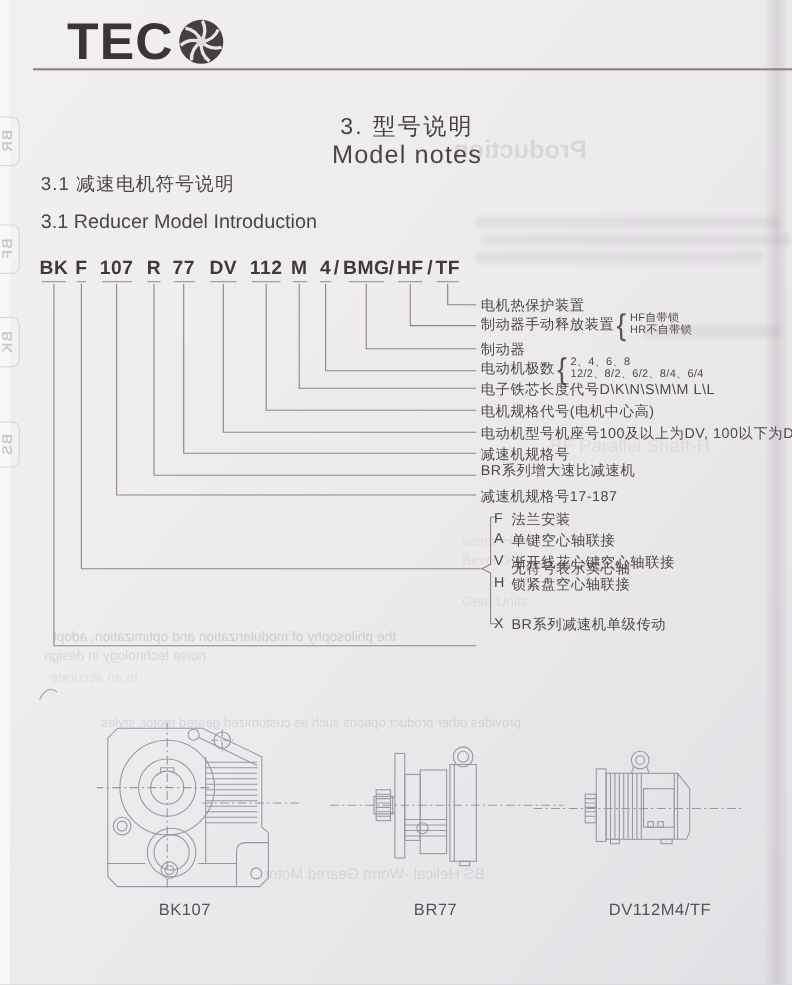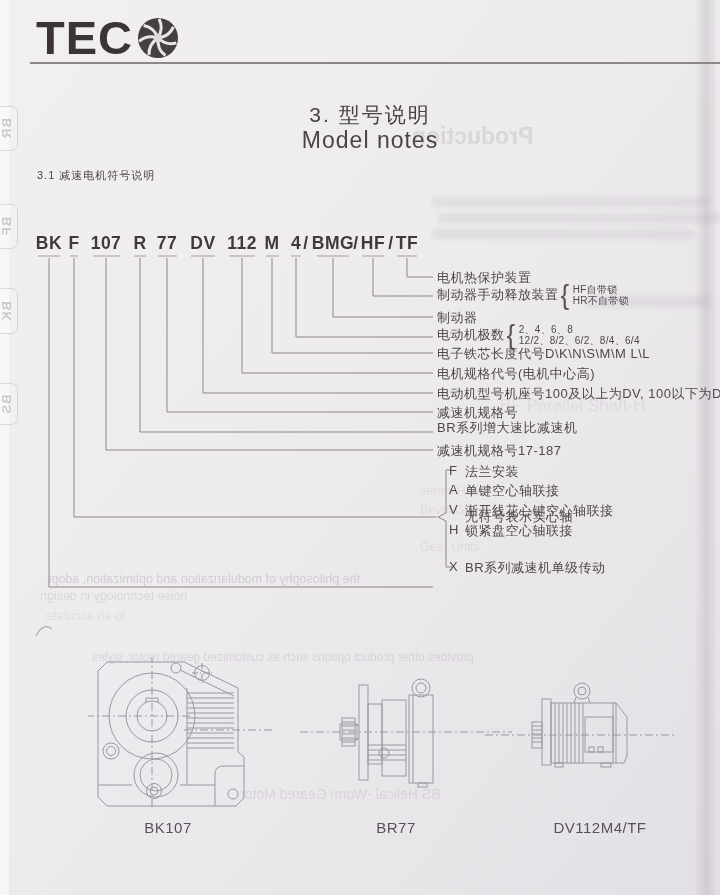--- a/index.html
+++ b/index.html
@@ -5,29 +5,29 @@
   html,body{margin:0;padding:0;background:#d9d6da;}
   .page{
     position:relative;width:720px;height:895px;overflow:hidden;
     background:linear-gradient(128deg,#f1eff2 0%,#edebee 45%,#e8e5e9 78%,#e3e0e5 100%);
     font-family:"Liberation Sans","DejaVu Sans",sans-serif;color:#4e484c;
   }
   .left-edge{position:absolute;left:0;top:0;width:9px;height:895px;background:#f8f7f8;}
   .scan-strip{position:absolute;top:0;width:22px;height:895px;left:694px;
     background:linear-gradient(90deg,rgba(120,110,120,0) 0%,rgba(120,110,120,.18) 55%,rgba(120,110,120,.04) 100%);}
   .logo{position:absolute;left:36px;top:14px;display:flex;align-items:center;}
-  .logo-text{font-size:47px;font-weight:bold;letter-spacing:1px;color:#3b3336;line-height:1;}
+  .logo-text{font-size:47px;font-weight:bold;letter-spacing:1px;color:#3b3336;line-height:1;margin-left:25px;}
   .logo-swirl{margin-left:2px;}
   .rule{position:absolute;left:30px;top:62px;width:690px;height:2px;background:#8d8589;}
   .side-tab{position:absolute;left:-5px;width:21px;border:1px solid #ccc7cd;border-radius:7px;
     background:rgba(255,255,255,.3);opacity:.65;display:flex;align-items:center;justify-content:center;}
   .side-tab span{transform:rotate(-90deg) scaleX(-1);font-size:13px;color:#b7b0b8;font-weight:bold;letter-spacing:1px;}
   .title-zh{position:absolute;left:20px;top:101px;width:700px;text-align:center;font-size:21px;color:#474145;letter-spacing:2px;}
   .title-en{position:absolute;left:20px;top:127px;width:700px;text-align:center;font-size:23px;color:#4a4448;letter-spacing:1px;}
-  .sec-zh{position:absolute;left:37px;top:168px;font-size:11px;color:#4b4549;letter-spacing:1px;}
+  .sec-zh{position:absolute;left:37px;top:156px;font-size:17px;color:#4b4549;letter-spacing:1px;}
   .sec-en{position:absolute;left:37px;top:191px;font-size:18px;color:#4b4549;}
   .code-part{position:absolute;top:233px;transform:translateX(-50%);font-size:17.5px;font-weight:bold;color:#3f383c;letter-spacing:.5px;white-space:nowrap;}
   svg.overlay{position:absolute;left:0;top:0;pointer-events:none;}
   .ann{position:absolute;left:437px;font-size:13px;color:#4e484c;white-space:nowrap;letter-spacing:.5px;}
   .brace-row{display:flex;align-items:center;}
   .brace{font-size:26px;font-weight:300;color:#5a5458;margin:0 3px 0 2px;line-height:1;transform:scaleY(1.05);}
   .sub-col{display:flex;flex-direction:column;font-size:10px;line-height:11.5px;letter-spacing:.3px;}
   .opt{position:absolute;left:449px;font-size:13px;color:#4e484c;white-space:nowrap;letter-spacing:.5px;display:flex;}
   .opt .key{display:inline-block;width:16px;}
   .draw-label{position:absolute;top:819px;font-size:15px;color:#57525a;letter-spacing:.5px;text-align:center;}
@@ -87,20 +87,21 @@
   <div class="side-tab" style="top:288px;height:44px;">
       <span>BK</span>
     </div>
   <div class="side-tab" style="top:383px;height:40px;">
       <span>BS</span>
     </div>
 
   <div class="title-zh">3. 型号说明</div>
   <div class="title-en">Model notes</div>
   <div class="sec-zh">3.1 减速电机符号说明</div>
+  <div class="sec-en">3.1 Reducer Model Introduction</div>
 
   <div class="code-part" style="left:49px">BK</div>
   <div class="code-part" style="left:74px">F</div>
   <div class="code-part" style="left:106px">107</div>
   <div class="code-part" style="left:140px">R</div>
   <div class="code-part" style="left:167px">77</div>
   <div class="code-part" style="left:203px">DV</div>
   <div class="code-part" style="left:242px">112</div>
   <div class="code-part" style="left:272px">M</div>
   <div class="code-part" style="left:296px">4</div>

